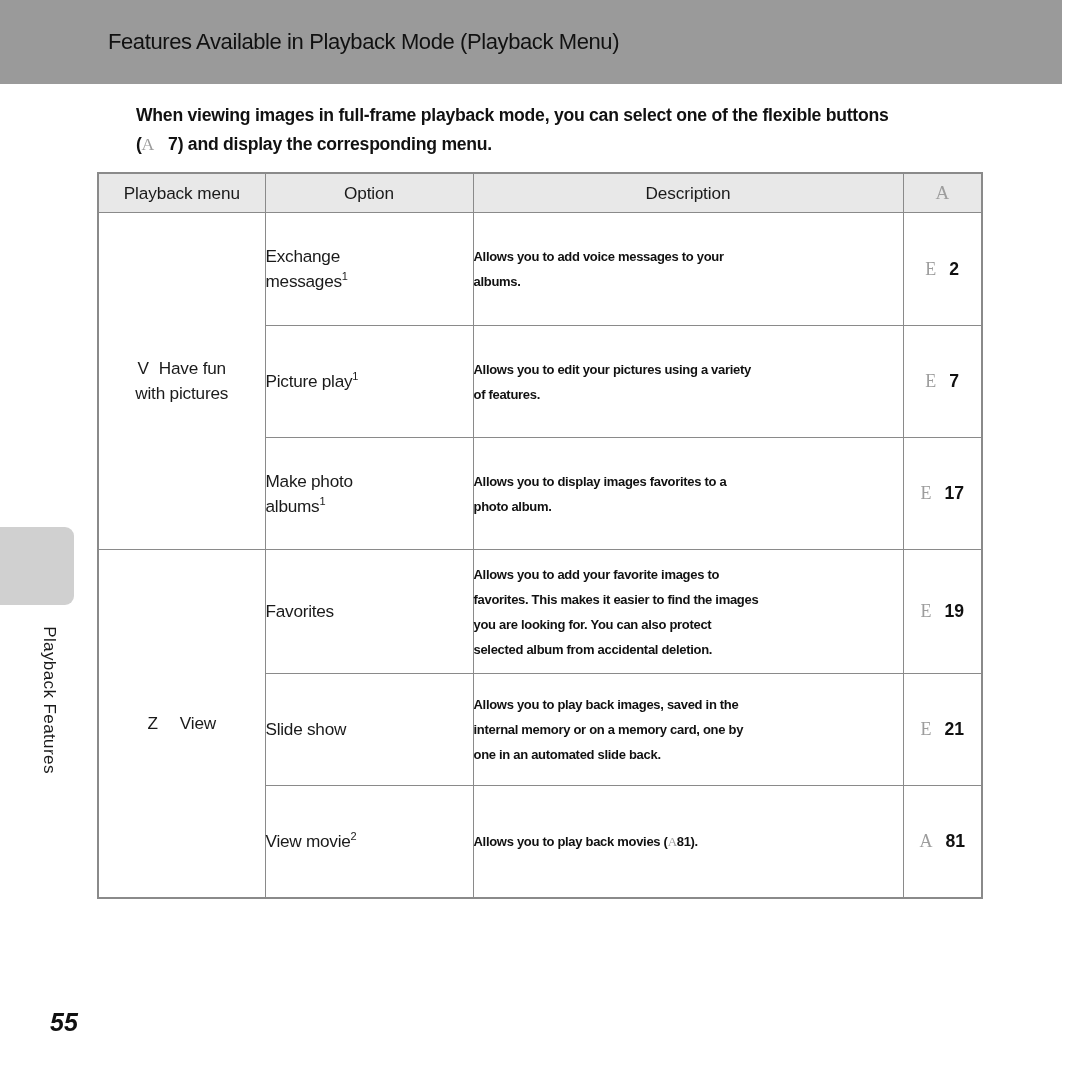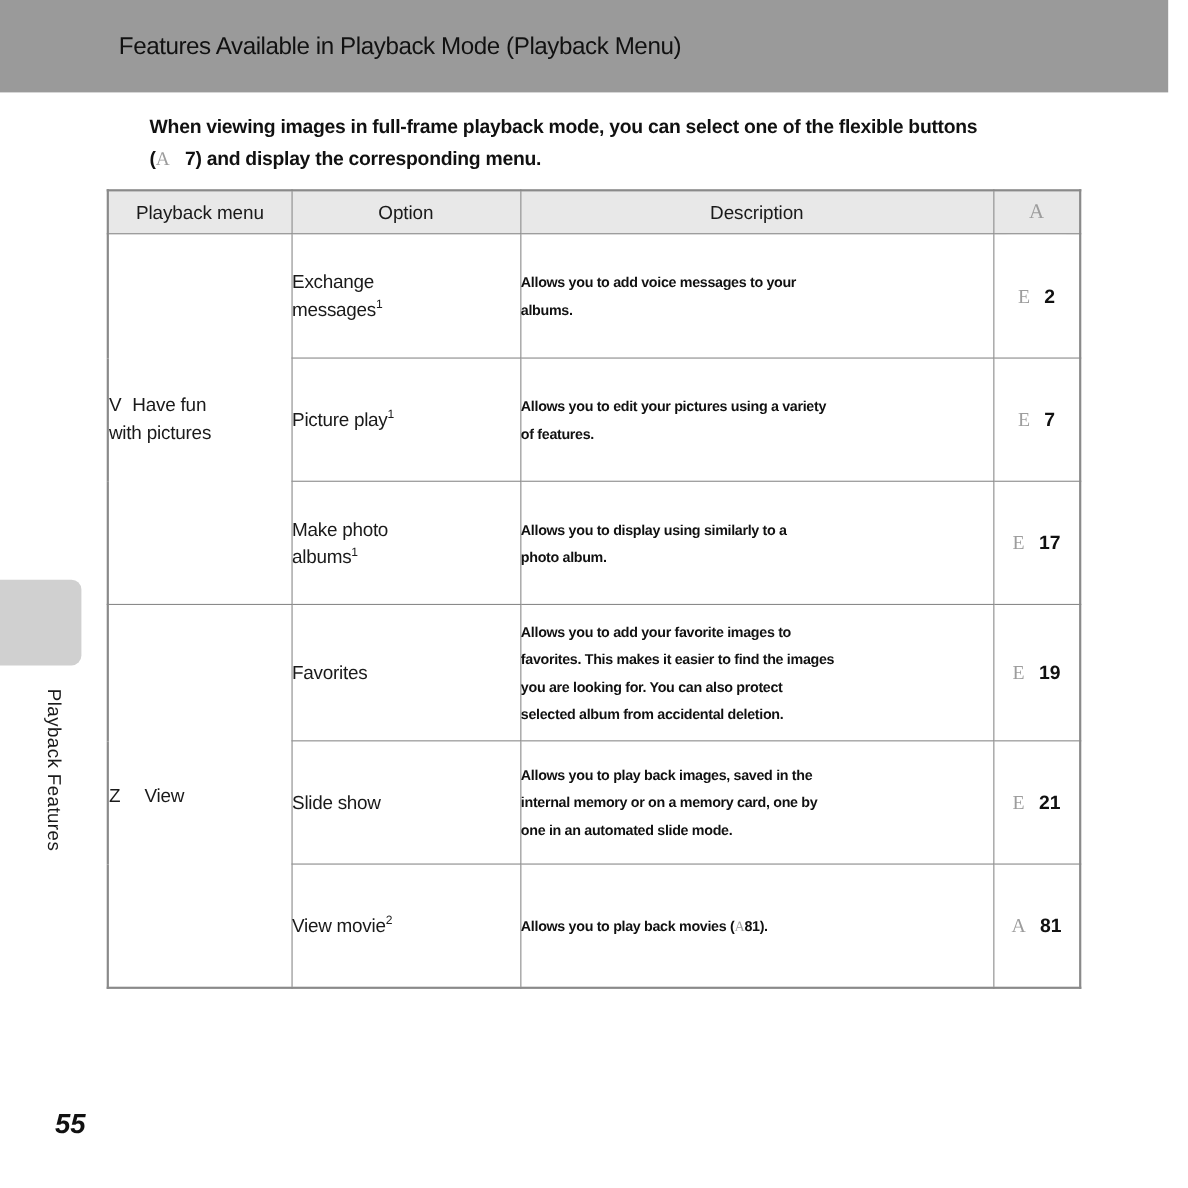--- a/index.html
+++ b/index.html
@@ -131,21 +131,21 @@
     letter-spacing: -0.1px;
   }
   tr.hdr th.ref-head {
     color: #9d9d9d;
     font-family: "Liberation Serif", serif;
     font-size: 19px;
   }
 
   
   td.menu-cell {
-    text-align: left;
+    text-align: center;
     font-size: 17.2px;
     line-height: 25px;
     letter-spacing: -0.2px;
     color: #1a1a1a;
     padding: 0 6px;
   }
   td.menu-cell .sym {
     font-family: "Liberation Sans", sans-serif;
     font-weight: normal;
   }
@@ -263,21 +263,21 @@
       <td class="ref-cell">
         <span class="ref-sym">E</span><span class="ref-gap"></span><span>7</span>
       </td>
     </tr>
 
     <tr class="r3">
       <td class="opt-cell">
         <span>Make photo</span><br><span>albums</span><sup>1</sup>
       </td>
       <td class="desc-cell">
-        <span>Allows you to display using similarly to a</span><br><span>photo album.</span>
+        <span>Allows you to display images favorites to a</span><br><span>photo album.</span>
       </td>
       <td class="ref-cell">
         <span class="ref-sym">E</span><span class="ref-gap"></span><span>17</span>
       </td>
     </tr>
 
     <tr class="r4">
       <td class="menu-cell" rowspan="3">
         <span class="sym">Z</span><span class="sym-gap-wide"></span><span>View</span>
       </td>
@@ -290,21 +290,21 @@
       <td class="ref-cell">
         <span class="ref-sym">E</span><span class="ref-gap"></span><span>19</span>
       </td>
     </tr>
 
     <tr class="r5">
       <td class="opt-cell">
         <span>Slide show</span>
       </td>
       <td class="desc-cell">
-        <span>Allows you to play back images, saved in the</span><br><span>internal memory or on a memory card, one by</span><br><span>one in an automated slide mode.</span>
+        <span>Allows you to play back images, saved in the</span><br><span>internal memory or on a memory card, one by</span><br><span>one in an automated slide back.</span>
       </td>
       <td class="ref-cell">
         <span class="ref-sym">E</span><span class="ref-gap"></span><span>21</span>
       </td>
     </tr>
 
     <tr class="r6">
       <td class="opt-cell">
         <span>View movie</span><sup>2</sup>
       </td>

